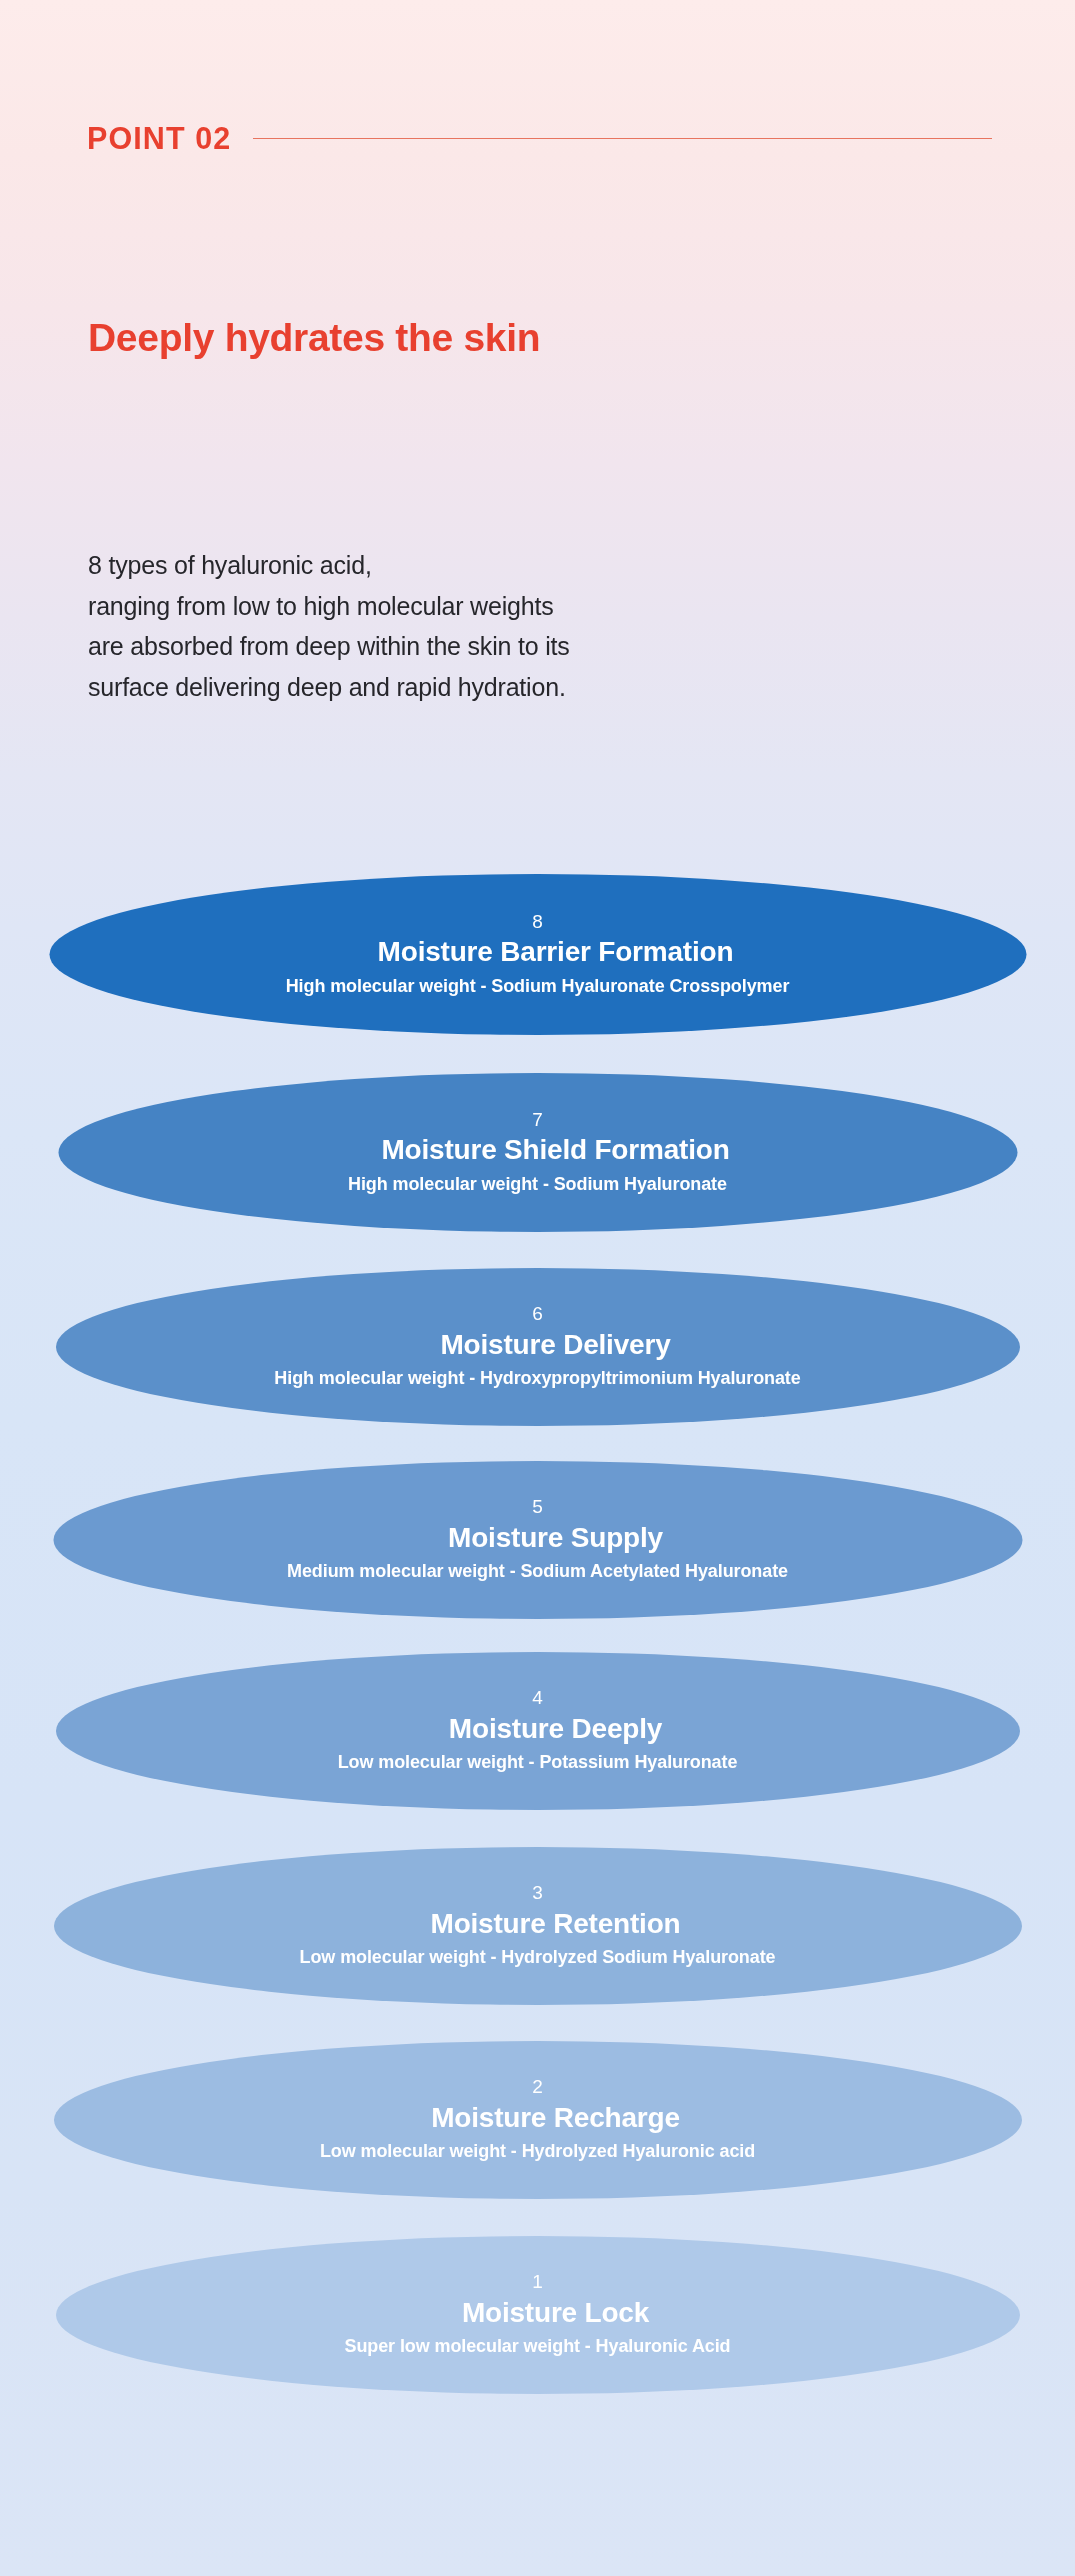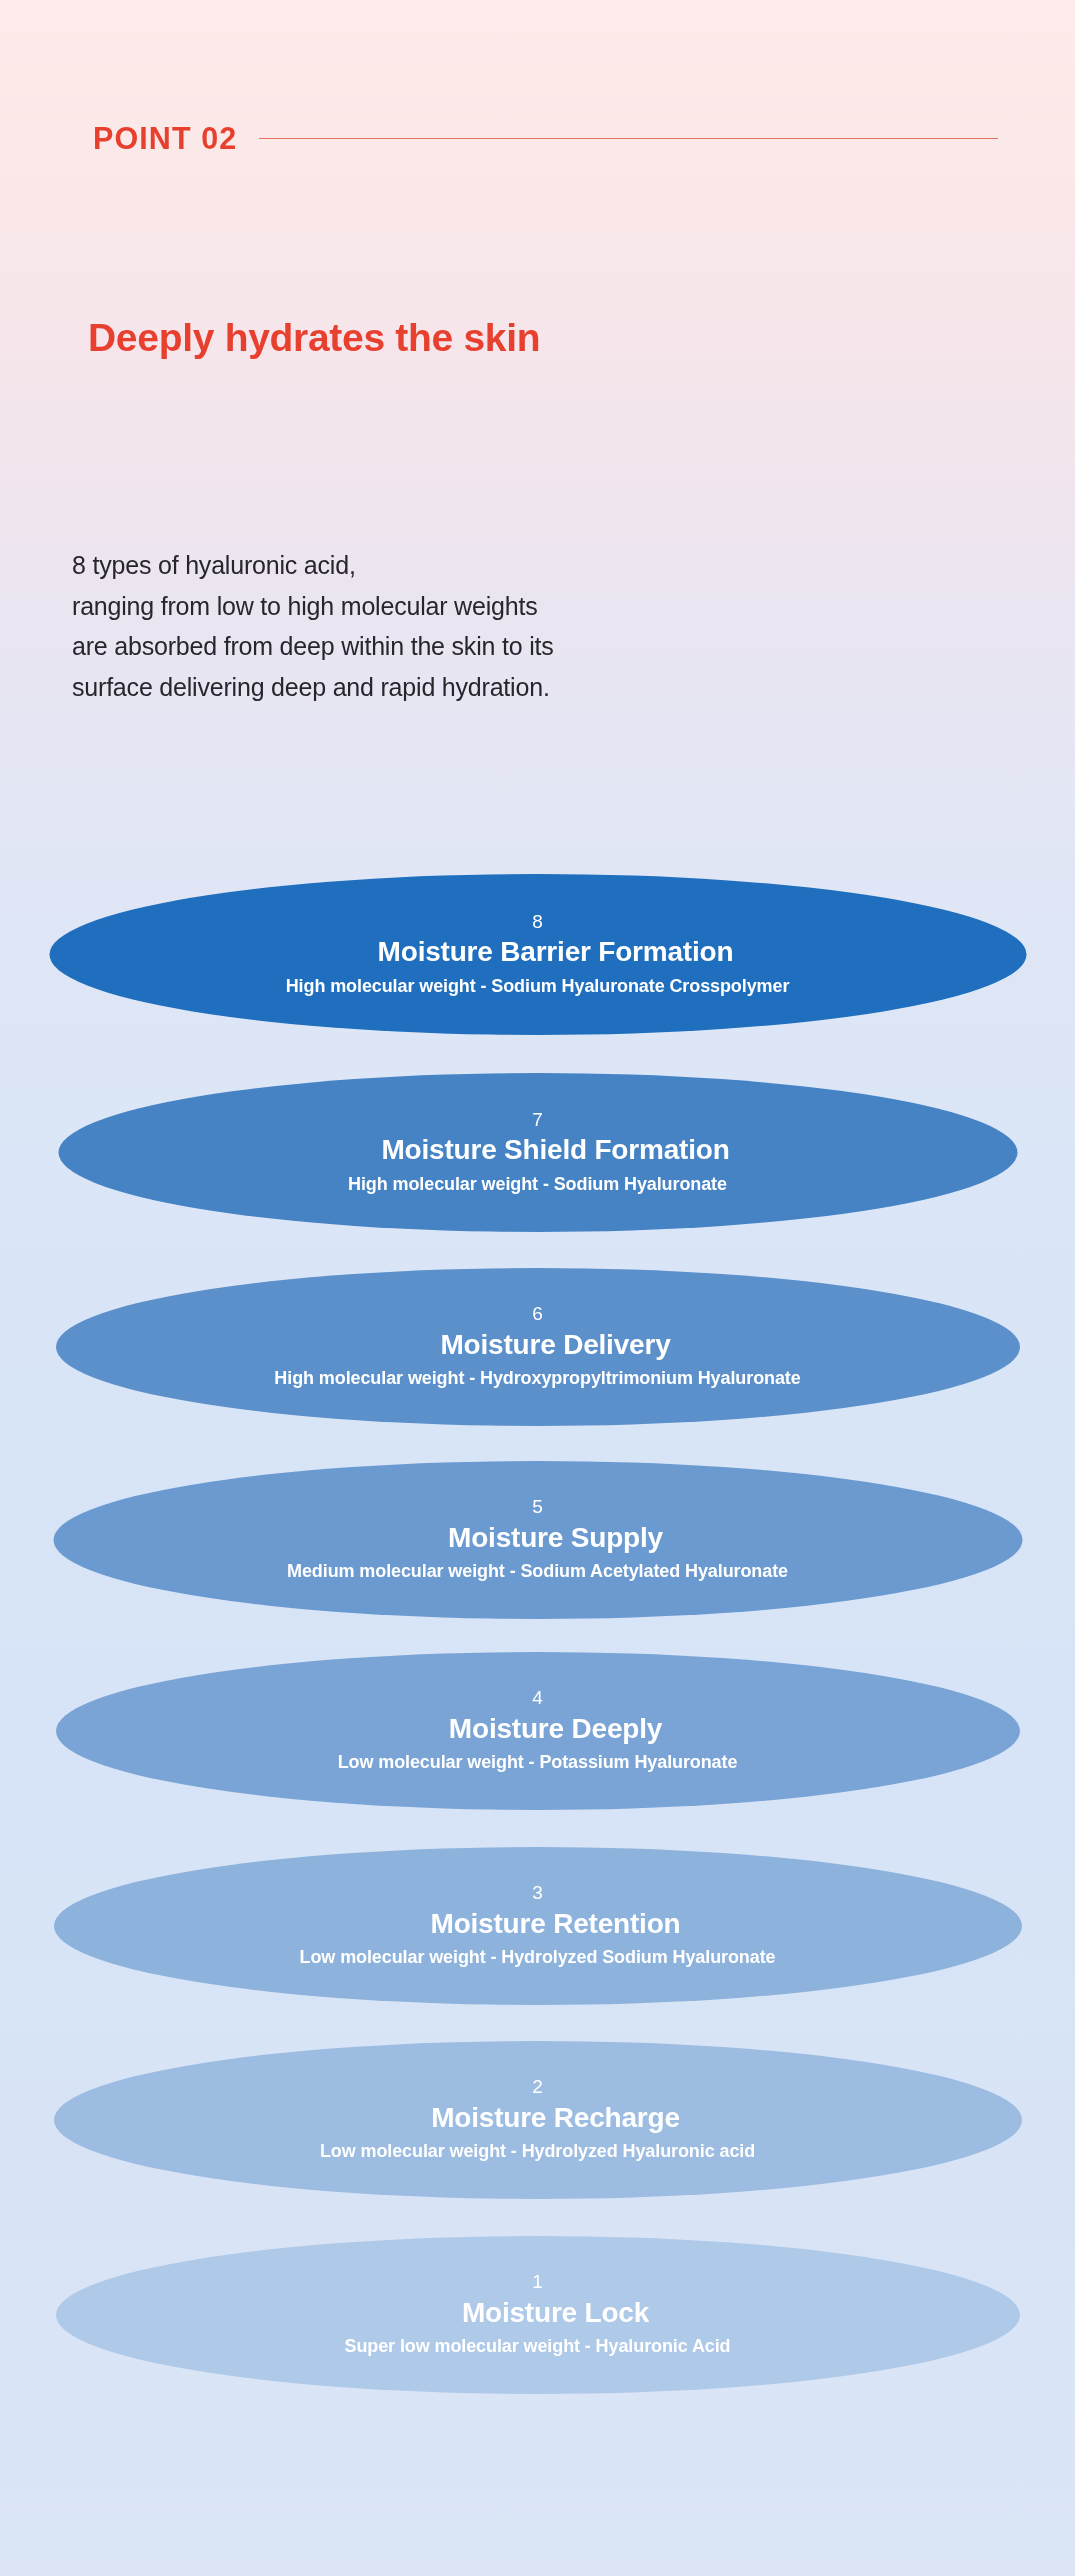--- a/index.html
+++ b/index.html
@@ -29,21 +29,21 @@
       #d8e5f7 55%,
       #d7e4f7 70%,
       #d8e4f6 85%,
       #dbe5f6 100%);
     overflow: hidden;
   }
 
   
   .point-row {
     position: absolute;
-    left: 93px;
+    left: 87px;
     top: 121px;
     width: 905px;
     display: flex;
     align-items: center;
   }
   .point-label {
     font-size: 30.5px;
     font-weight: bold;
     letter-spacing: 1.1px;
     color: #e8402f;
@@ -63,21 +63,21 @@
     font-size: 39px;
     line-height: 1.28;
     font-weight: bold;
     color: #e8402f;
     letter-spacing: -0.3px;
     margin-top: 26px;
   }
 
   .body-copy {
     position: absolute;
-    left: 72px;
+    left: 88px;
     top: 520px;
     font-size: 25px;
     line-height: 1.62;
     color: #26262b;
     letter-spacing: -0.2px;
   }
 
   
   .funnel {
     position: absolute;

